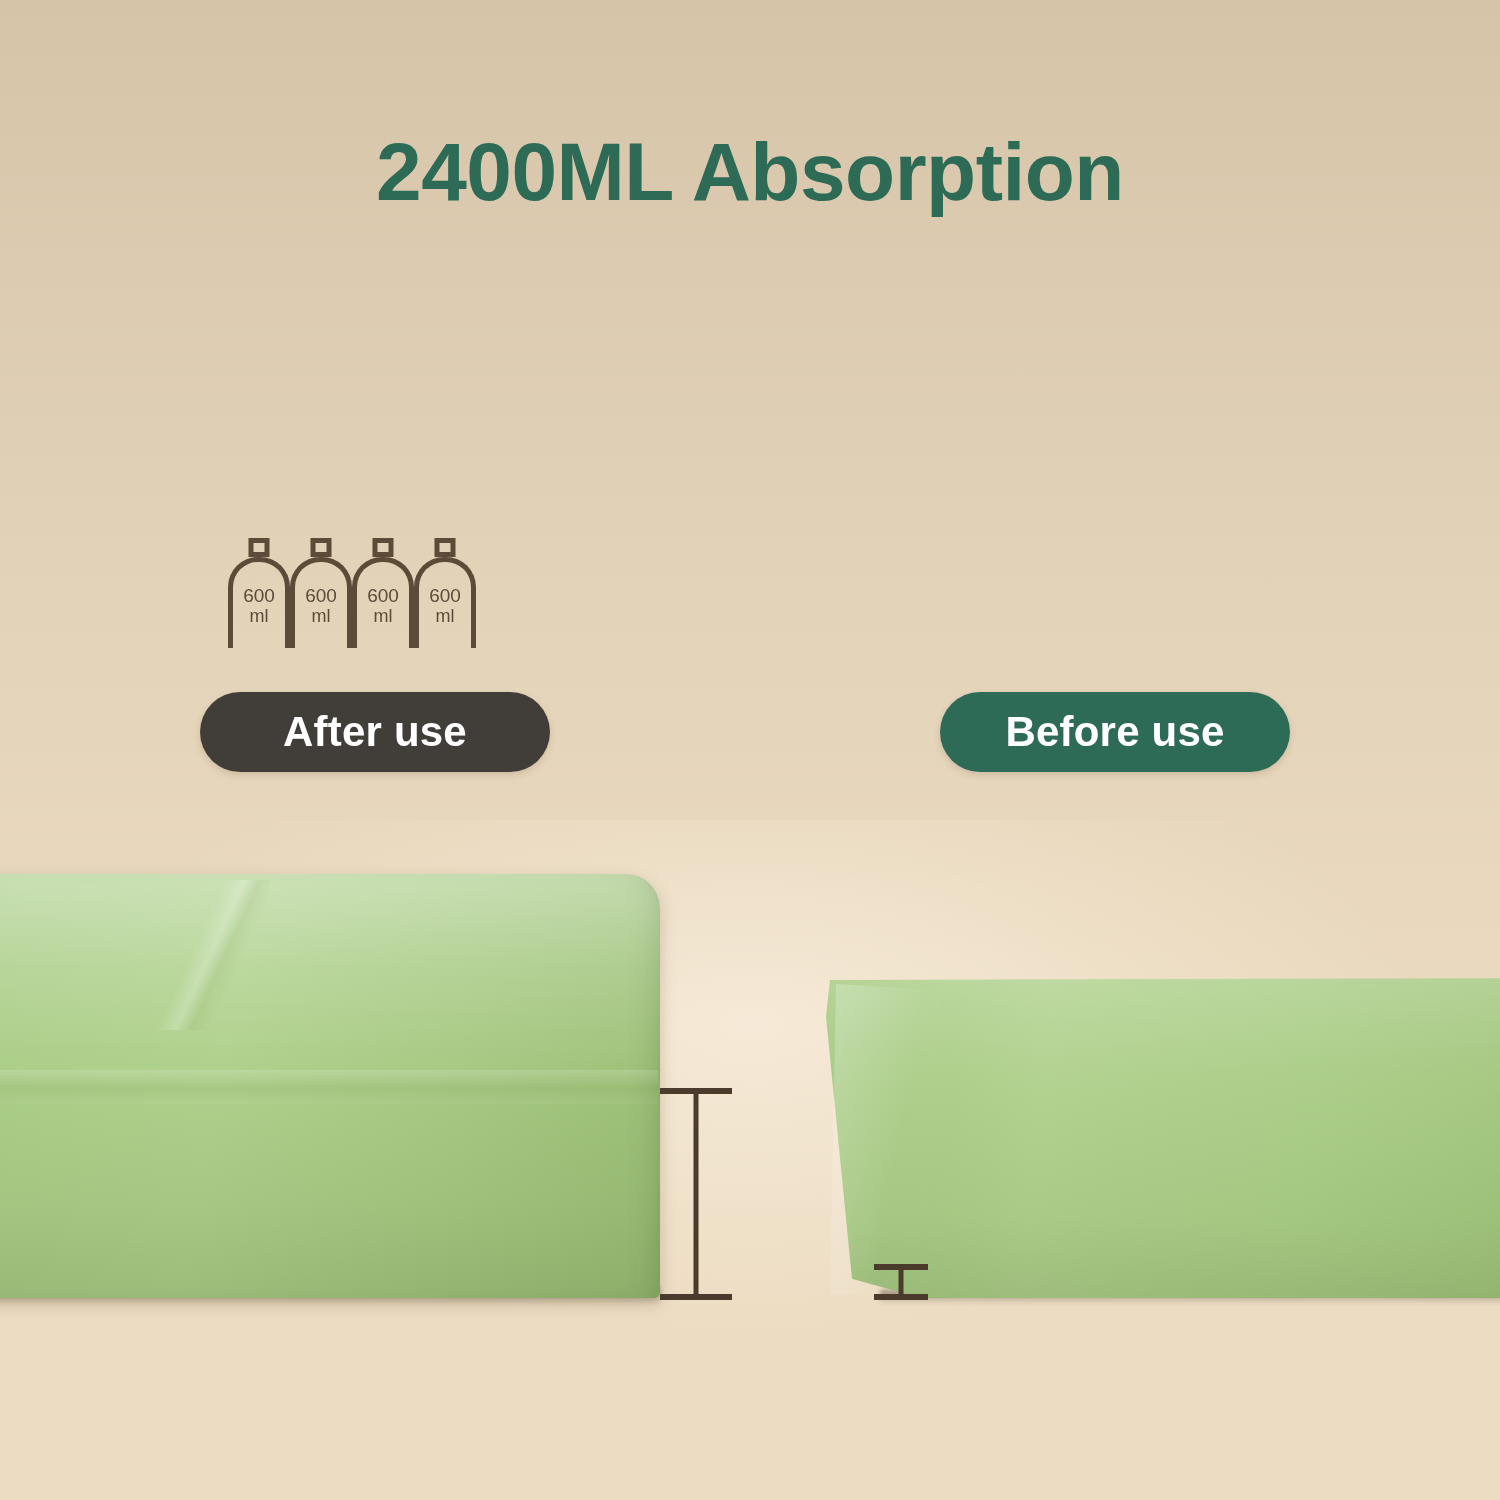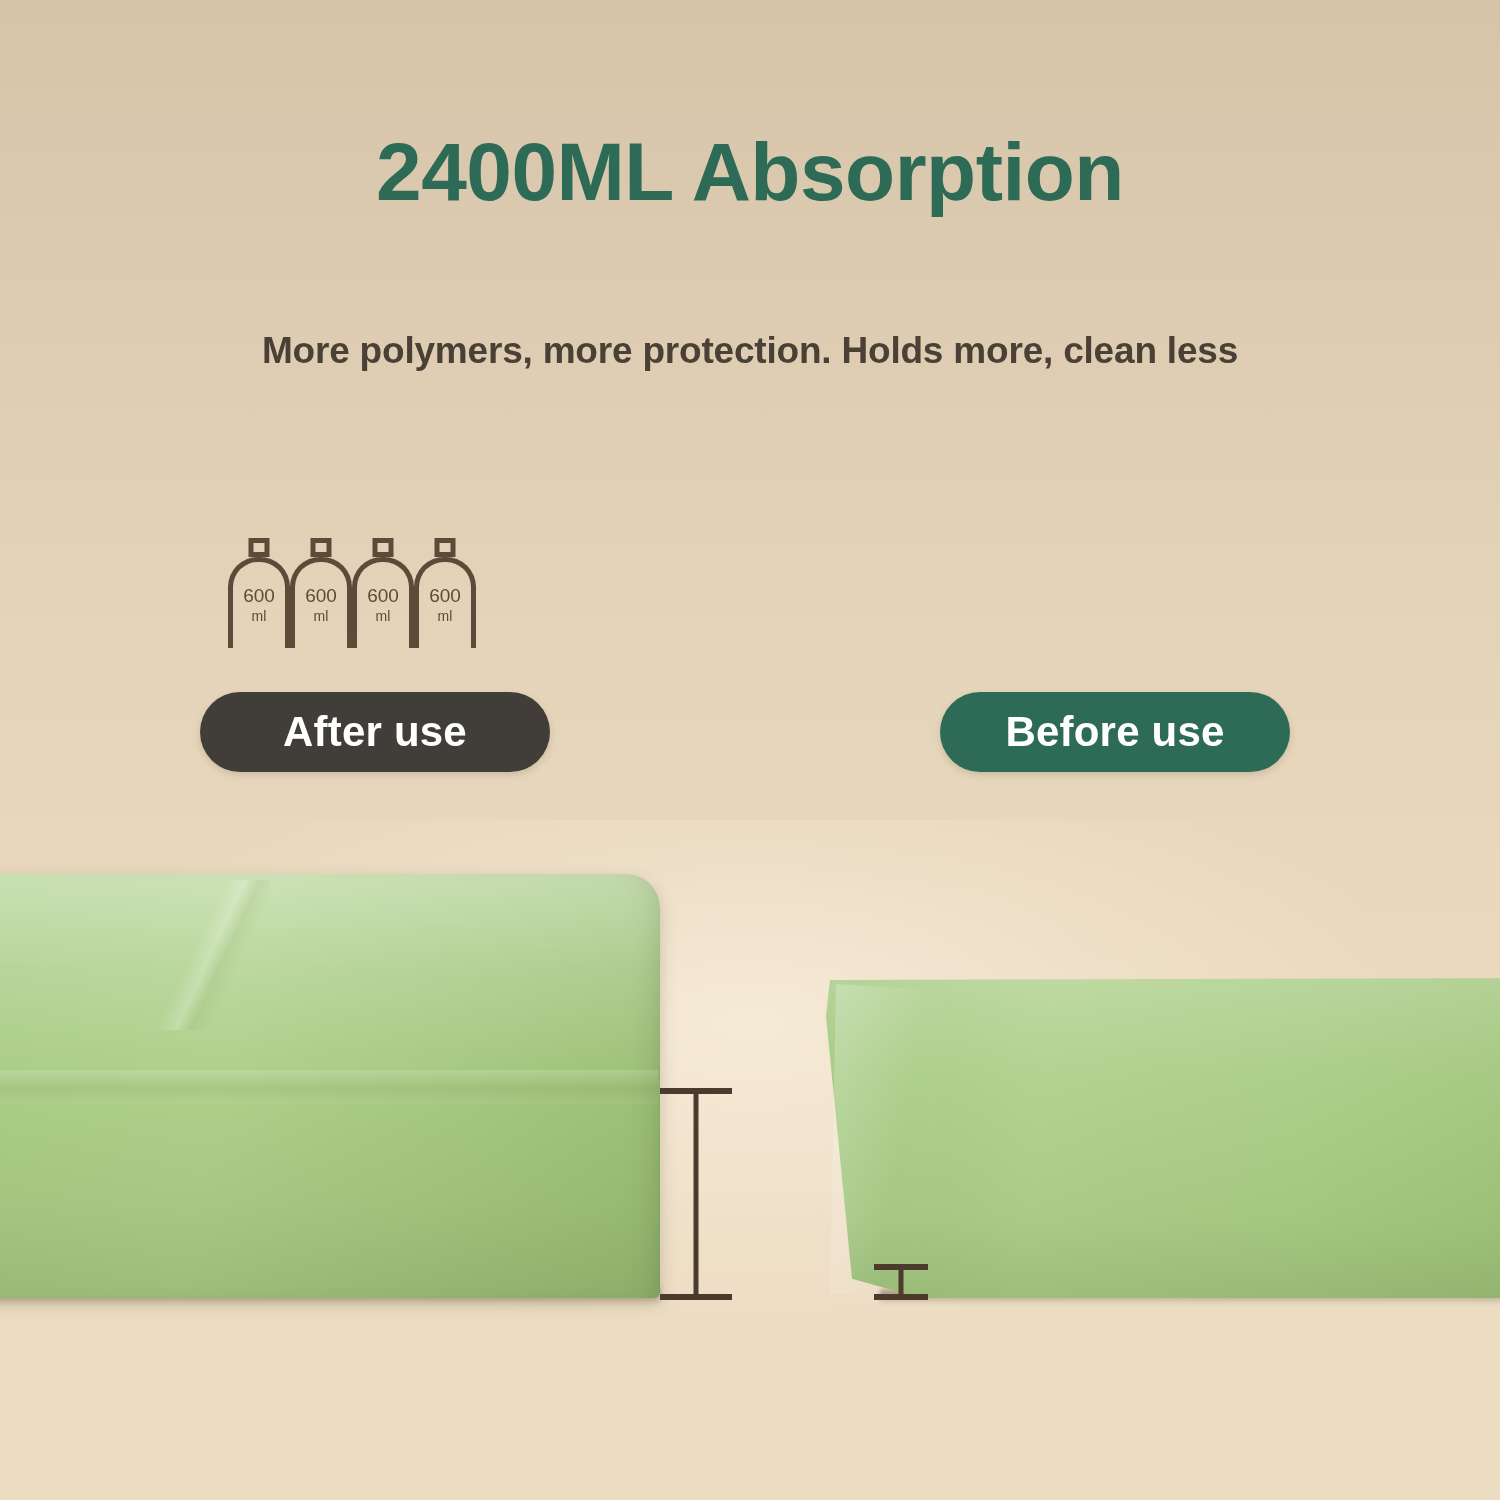--- a/index.html
+++ b/index.html
@@ -104,21 +104,21 @@
     right: 0;
     top: 48px;
     text-align: center;
     color: #5e4a39;
     font-size: 19px;
     line-height: 20px;
     font-weight: normal;
   }
   .bottle .vol .unit {
     display: block;
-    font-size: 14px;
+    font-size: 18px;
   }
 
   
   .badge {
     position: absolute;
     display: flex;
     align-items: center;
     justify-content: center;
     height: 80px;
     border-radius: 40px;
@@ -287,21 +287,20 @@
 <body>
 
 <div id="stage">
 
   <div class="floor-sheen"></div>
 
   <div class="headline">
     <span>2400ML Absorption</span><br>
   </div>
 
-  <div class="subhead">More polymers, more protection. Holds more, clean less</div>
 
   <div class="bottle-row">
     <div class="bottle">
       <span class="cap"></span>
       <span class="body"></span>
       <span class="vol">
         <span>600</span>
         <span class="unit">ml</span>
       </span>
     </div>

